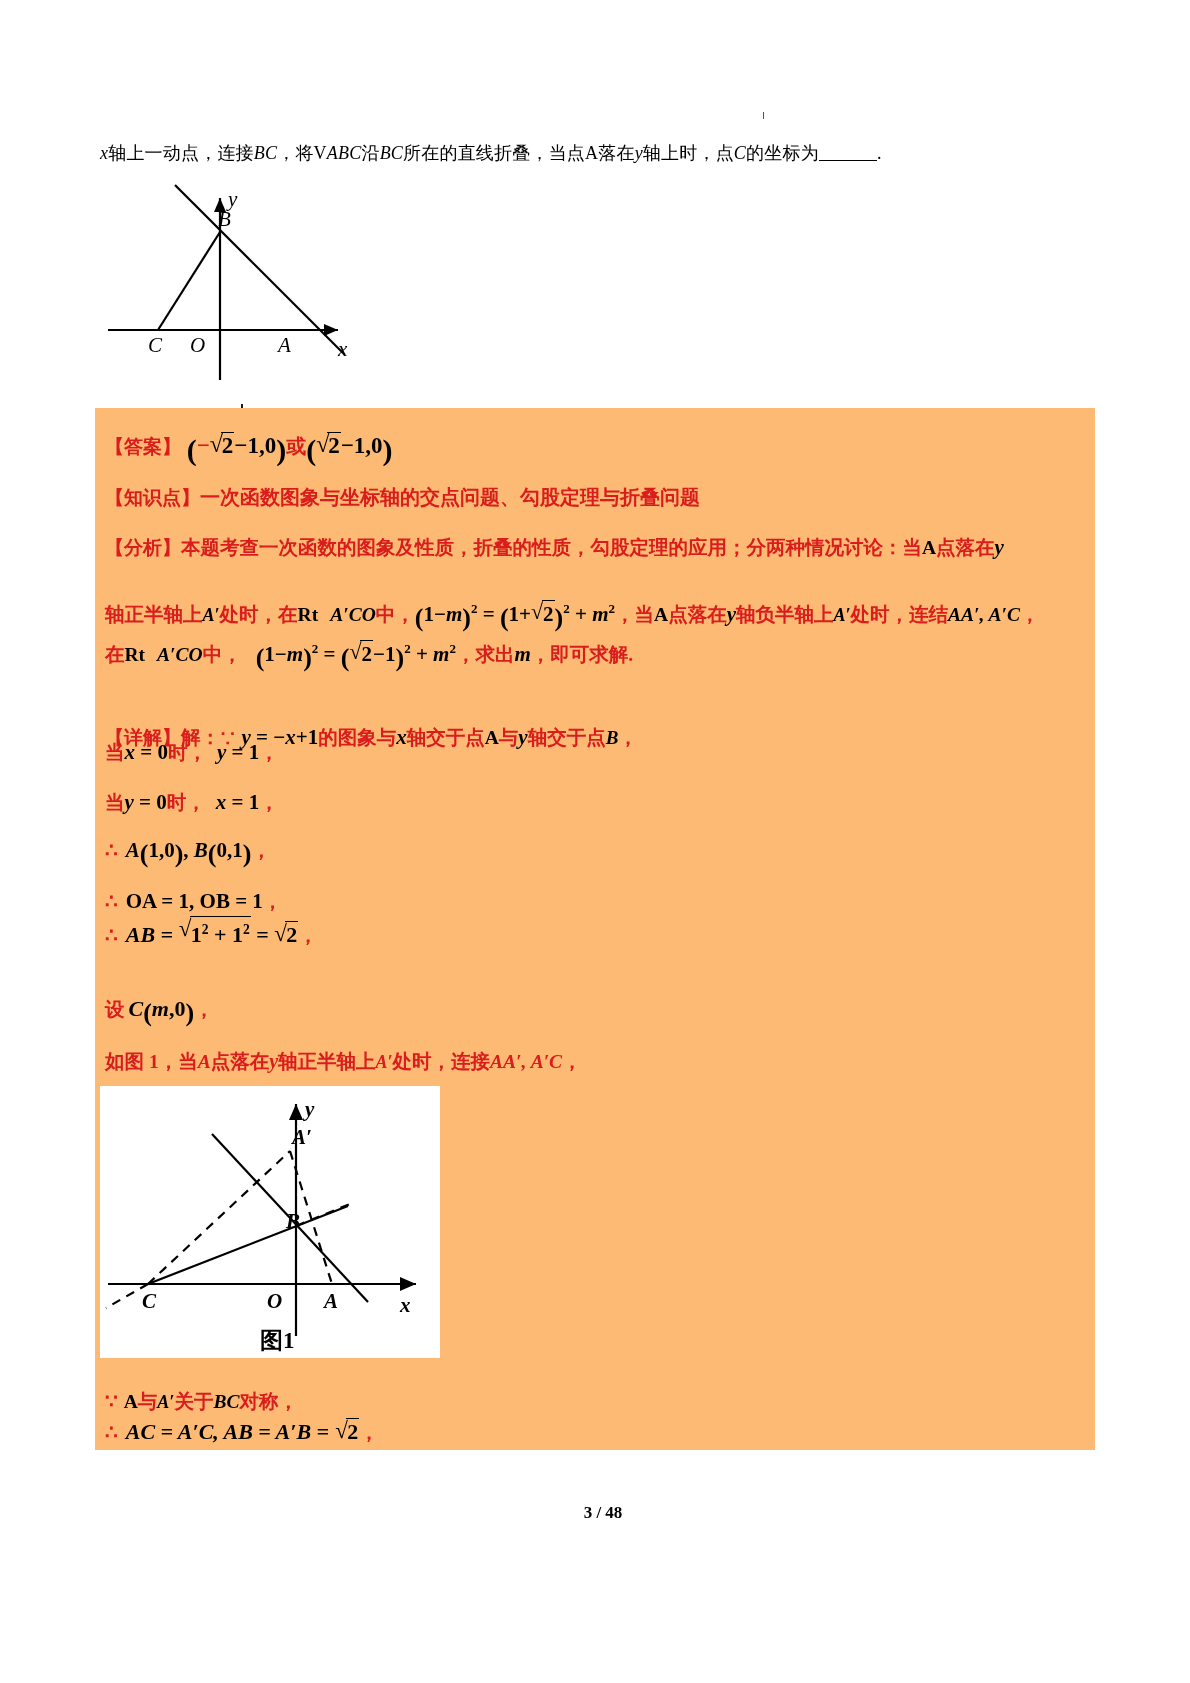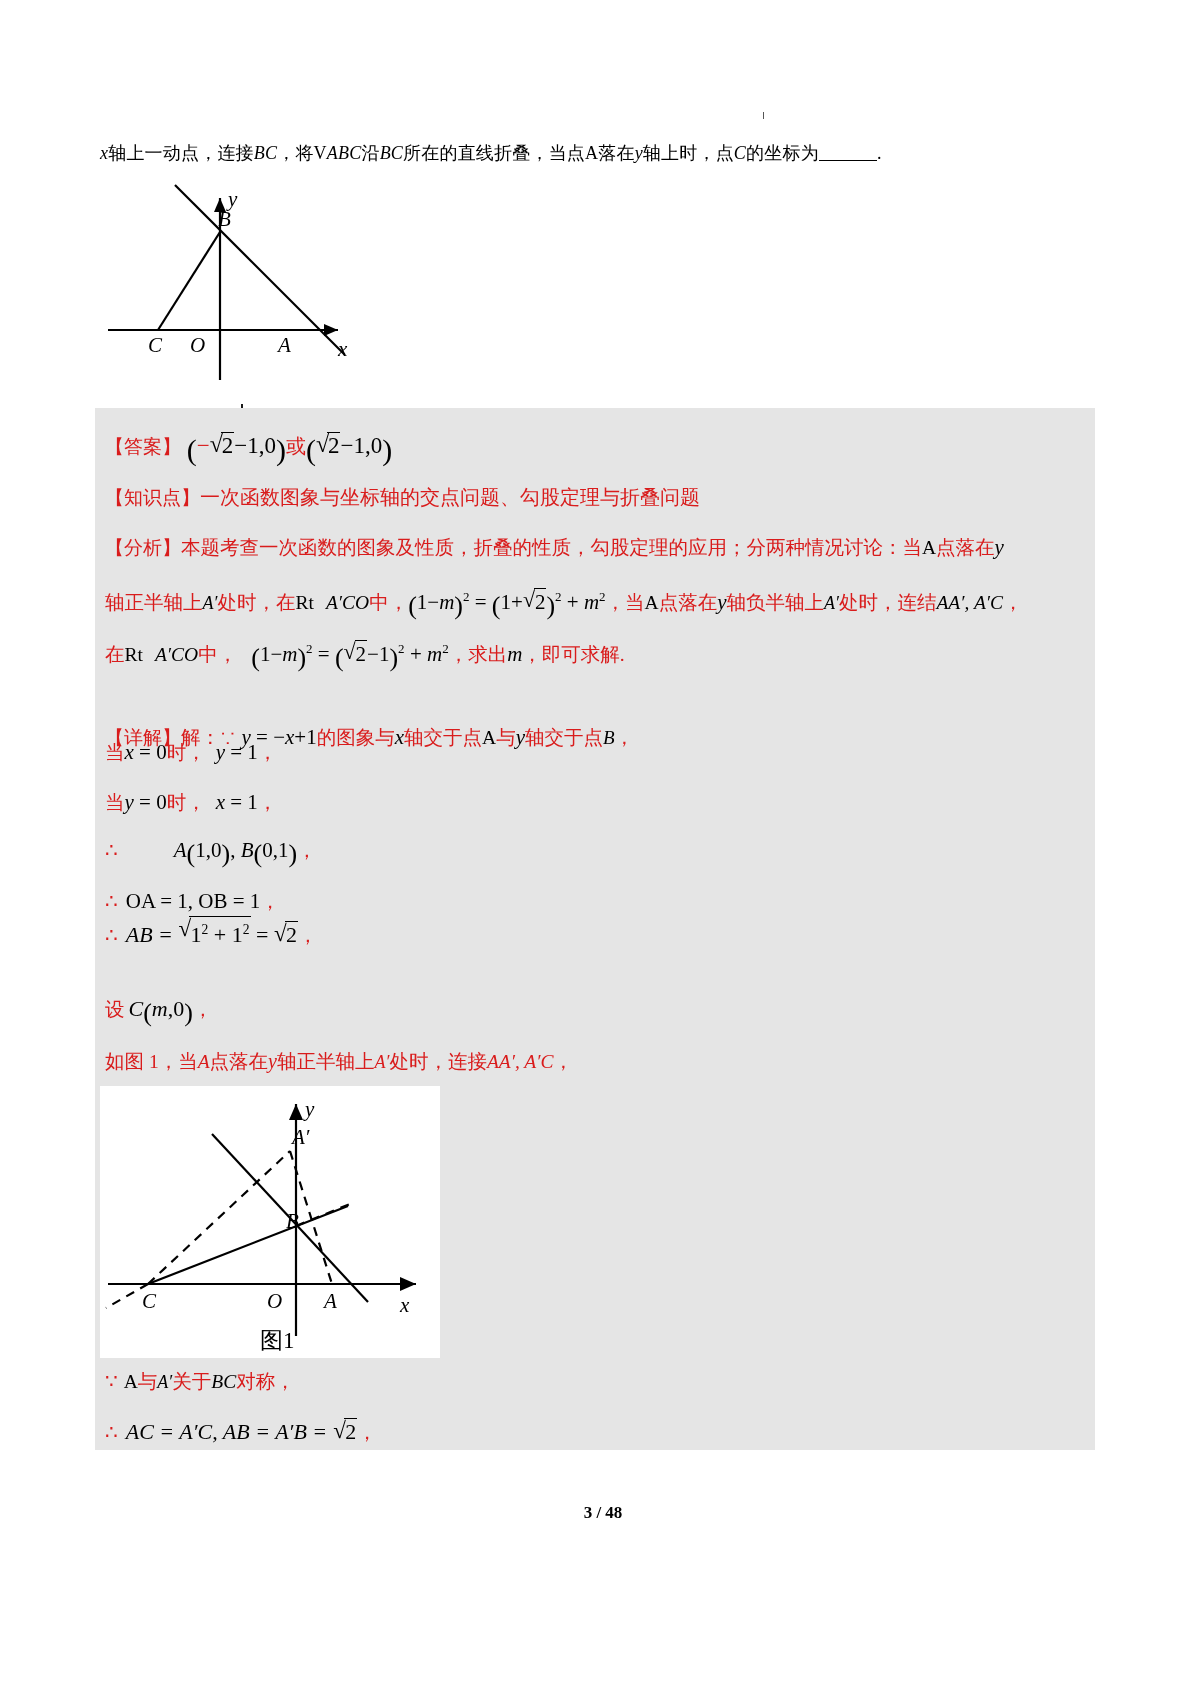--- a/index.html
+++ b/index.html
@@ -54,21 +54,22 @@
     height: 225px;
   }
 
   
   .panel {
     position: absolute;
     left: 95px;
     top: 408px;
     width: 1000px;
     height: 1042px;
-    background: #e5e5e5;
+    background: #fdba74;
+    font-weight: bold;
   }
   .panel-line {
     position: absolute;
     left: 10px;
     font-size: 20px;
     line-height: 26px;
     white-space: nowrap;
   }
 
   
@@ -194,42 +195,42 @@
     </div>
 
     <div class="panel-line" style="top:126px;">
       <span class="tag">【分析】</span><span class="red" style="font-size:19.5px;">本题考查一次函数的图象及性质，折叠的性质，勾股定理的应用；分两种情况讨论：当</span><span class="up" style="font-size:19.5px;">A</span><span class="red" style="font-size:19.5px;">点落在</span><span class="mi" style="font-size:21px;">y</span>
     </div>
 
     <div class="panel-line" style="top:76px;">
       <span class="tag">【知识点】</span><span class="tag" style="font-size:20px;">一次函数图象与坐标轴的交点问题、勾股定理与折叠问题</span>
     </div>
 
-    <div class="panel-line" style="top:176px;">
+    <div class="panel-line" style="top:188px;">
       <span class="red" style="font-size:19.5px;">轴正半轴上</span><span class="mi" style="font-size:18px;">A′</span><span class="red" style="font-size:19.5px;">处时，在</span><span style="font-size:19.5px;">Rt</span><span class="mi" style="font-size:19.5px; padding-left:12px;">A′CO</span><span class="red" style="font-size:19.5px;">中，</span><span class="math"><span class="paren-sm">(</span><span style="font-style:normal;">1−</span><span class="mi">m</span><span class="paren-sm">)</span><sup class="exp">2</sup> = <span class="paren-sm">(</span><span style="font-style:normal;">1+</span><span class="sqrt"><span class="rad">2</span></span><span class="paren-sm">)</span><sup class="exp">2</sup> + <span class="mi">m</span><sup class="exp">2</sup></span><span class="red" style="font-size:19.5px;">，当</span><span class="up" style="font-size:19.5px;">A</span><span class="red" style="font-size:19.5px;">点落在</span><span class="mi" style="font-size:21px;">y</span><span class="red" style="font-size:19.5px;">轴负半轴上</span><span class="mi" style="font-size:18px;">A′</span><span class="red" style="font-size:19.5px;">处时，连结</span><span class="mi" style="font-size:19.5px;">AA′, A′C</span><span class="red" style="font-size:19.5px;">，</span>
     </div>
 
     <div class="panel-line" style="top:228px;">
       <span class="red" style="font-size:19.5px;">在</span><span style="font-size:19.5px;">Rt</span><span class="mi" style="font-size:19.5px; padding-left:12px;">A′CO</span><span class="red" style="font-size:19.5px;">中，</span><span class="math" style="padding-left:14px;"><span class="paren-sm">(</span><span style="font-style:normal;">1−</span><span class="mi">m</span><span class="paren-sm">)</span><sup class="exp">2</sup> = <span class="paren-sm">(</span><span class="sqrt"><span class="rad">2</span></span><span style="font-style:normal;">−1</span><span class="paren-sm">)</span><sup class="exp">2</sup> + <span class="mi">m</span><sup class="exp">2</sup></span><span class="red" style="font-size:19.5px;">，求出</span><span class="mi" style="font-size:21px;">m</span><span class="red" style="font-size:19.5px;">，即可求解.</span>
     </div>
 
     <div class="panel-line" style="top:281px;margin-top:35px;">
       <span class="tag">【详解】</span><span class="red" style="font-size:19.5px;">解：</span><span class="red" style="font-size:19.5px;">∵</span><span class="math" style="padding-left:6px;"><span class="mi">y</span> = −<span class="mi">x</span>+1</span><span class="red" style="font-size:19.5px;">的图象与</span><span class="mi" style="font-size:21px;">x</span><span class="red" style="font-size:19.5px;">轴交于点</span><span class="up" style="font-size:19.5px;">A</span><span class="red" style="font-size:19.5px;">与</span><span class="mi" style="font-size:21px;">y</span><span class="red" style="font-size:19.5px;">轴交于点</span><span class="mi" style="font-size:19px;">B</span><span class="red" style="font-size:19.5px;">，</span>
     </div>
 
     <div class="panel-line" style="top:331px;">
       <span class="red" style="font-size:19.5px;">当</span><span class="math"><span class="mi">x</span> = 0</span><span class="red" style="font-size:19.5px;">时，</span><span class="math" style="padding-left:10px;"><span class="mi">y</span> = 1</span><span class="red" style="font-size:19.5px;">，</span>
     </div>
 
     <div class="panel-line" style="top:381px;">
       <span class="red" style="font-size:19.5px;">当</span><span class="math"><span class="mi">y</span> = 0</span><span class="red" style="font-size:19.5px;">时，</span><span class="math" style="padding-left:10px;"><span class="mi">x</span> = 1</span><span class="red" style="font-size:19.5px;">，</span>
     </div>
 
     <div class="panel-line" style="top:429px;">
-      <span class="red" style="font-size:20px;">∴</span><span class="math" style="padding-left:8px;margin-left:48px;"><span class="mi">A</span><span class="paren-sm">(</span>1,0<span class="paren-sm">)</span>, <span class="mi">B</span><span class="paren-sm">(</span>0,1<span class="paren-sm">)</span></span><span class="red" style="font-size:19.5px;">，</span>
+      <span class="red" style="font-size:20px;">∴</span><span class="math" style="padding-left:8px;"><span class="mi">A</span><span class="paren-sm">(</span>1,0<span class="paren-sm">)</span>, <span class="mi">B</span><span class="paren-sm">(</span>0,1<span class="paren-sm">)</span></span><span class="red" style="font-size:19.5px;">，</span>
     </div>
 
     <div class="panel-line" style="top:480px;">
       <span class="red" style="font-size:20px;">∴</span><span class="math" style="padding-left:8px;">OA = 1, OB = 1</span><span class="red" style="font-size:19.5px;">，</span>
     </div>
 
     <div class="panel-line" style="top:508px;">
       <span class="red" style="font-size:20px;">∴</span><span class="math" style="padding-left:8px; font-size:22px;"><span class="mi">AB =</span> <span class="sqrt"><span class="rad">1<sup class="exp">2</sup> + 1<sup class="exp">2</sup></span></span> = <span class="sqrt"><span class="rad">2</span></span></span><span class="red" style="font-size:19.5px;">，</span>
     </div>
 
@@ -265,21 +266,21 @@
         <text x="186" y="142" font-size="21" font-style="italic">B</text>
         <text x="42" y="222" font-size="21" font-style="italic">C</text>
         <text x="167" y="222" font-size="21" font-style="italic">O</text>
         <text x="224" y="222" font-size="21" font-style="italic">A</text>
         <text x="300" y="226" font-size="21" font-style="italic">x</text>
         <text x="205" y="30" font-size="21" font-style="italic">y</text>
         <text x="160" y="262" font-size="23">图1</text>
       </svg>
     </div>
 
-    <div class="panel-line" style="top:960px;">
+    <div class="panel-line" style="top:980px;">
       <span class="red" style="font-size:20px;">∵</span><span class="up" style="font-size:19.5px; padding-left:6px;">A</span><span class="red" style="font-size:19.5px;">与</span><span class="mi" style="font-size:18px;">A′</span><span class="red" style="font-size:19.5px;">关于</span><span class="mi" style="font-size:19.5px;">BC</span><span class="red" style="font-size:19.5px;">对称，</span>
     </div>
 
     <div class="panel-line" style="top:1010px;">
       <span class="red" style="font-size:20px;">∴</span><span class="mi" style="font-size:22px; padding-left:8px;">AC = A′C, AB = A′B =</span><span class="math" style="font-size:22px; padding-left:6px;"><span class="sqrt"><span class="rad">2</span></span></span><span class="red" style="font-size:19.5px;">，</span>
     </div>
 
   </div>
 
   <div class="footer">3 / 48</div>

